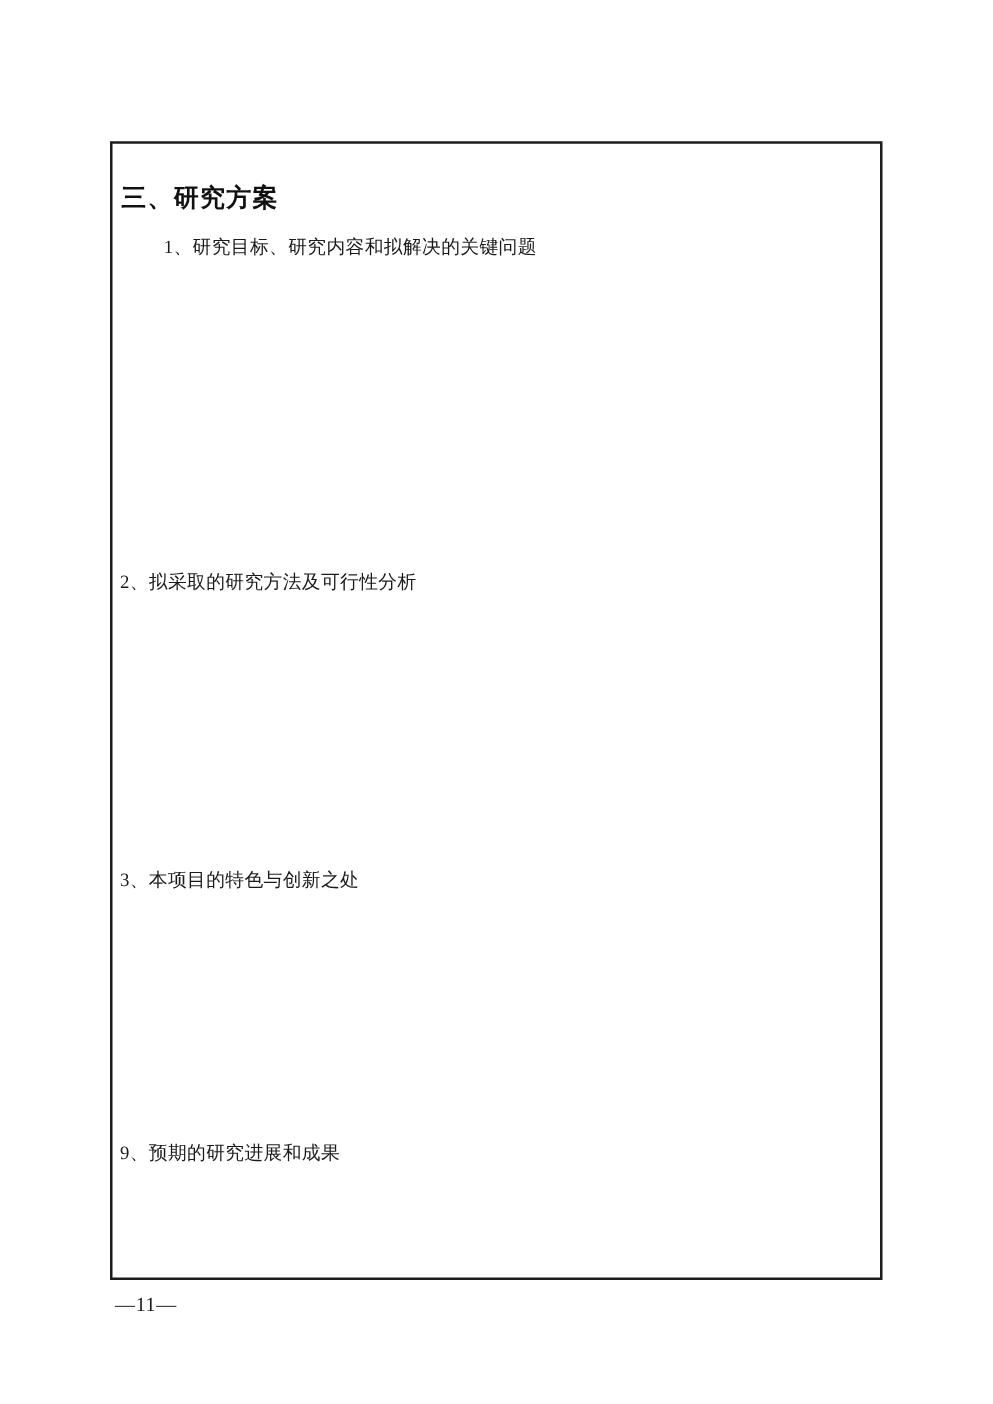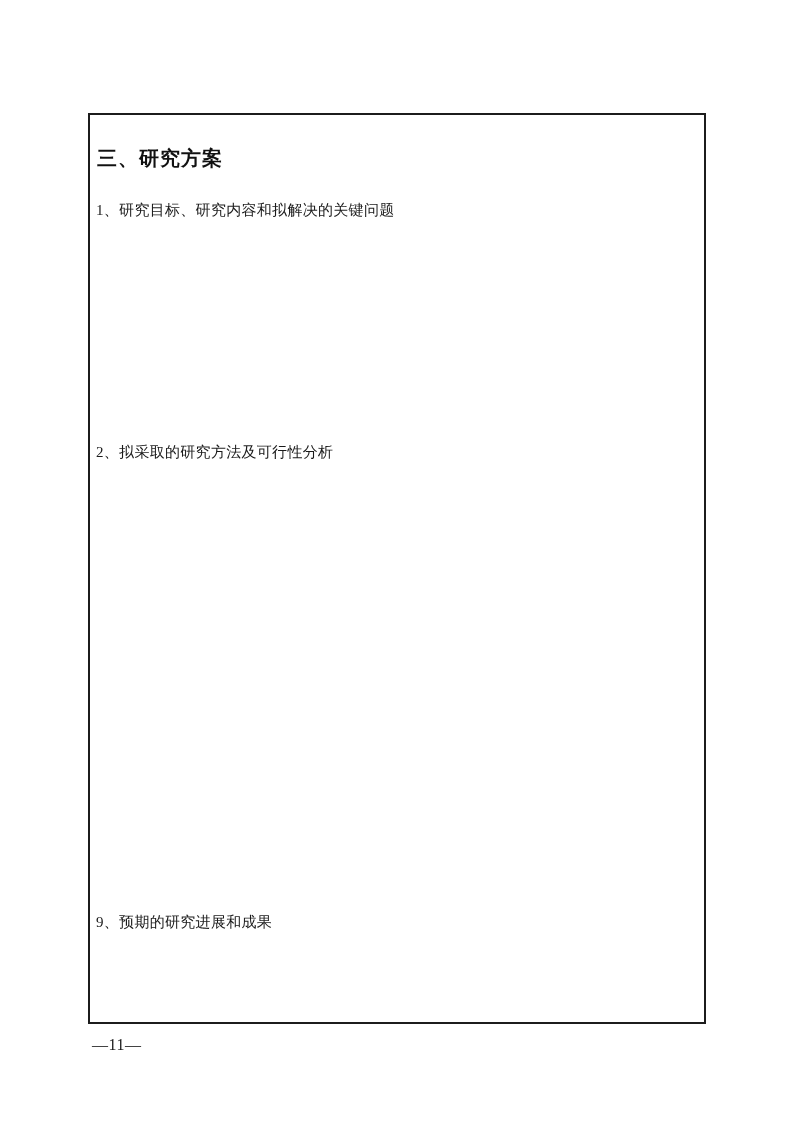--- a/index.html
+++ b/index.html
@@ -39,22 +39,22 @@
     white-space: nowrap;
   }
   .field-label {
     position: absolute;
     left: 6px;
     font-size: 15px;
     letter-spacing: 0.3px;
     color: #1a1a1a;
     white-space: nowrap;
   }
-  .field-label.item-1 { top: 86px; }
-  .field-label.item-2 { top: 328px; }
+  .field-label.item-1 { top: 73px; margin-left: 35px; }
+  .field-label.item-2 { top: 341px; }
   .field-label.item-3 { top: 580px; }
   .field-label.item-4 { top: 798px; }
   .answer-area {
     position: absolute;
     left: 4px;
     right: 4px;
     background: transparent;
   }
   .answer-area.area-1 { top: 104px;  height: 220px; }
   .answer-area.area-2 { top: 353px;  height: 222px; }
@@ -77,20 +77,21 @@
   <div class="form-border">
 
     <div class="section-title">三、研究方案</div>
 
     <div class="field-label item-1">1、研究目标、研究内容和拟解决的关键问题</div>
     <div class="answer-area area-1"></div>
 
     <div class="field-label item-2">2、拟采取的研究方法及可行性分析</div>
     <div class="answer-area area-2"></div>
 
+    <div class="field-label item-3">3、本项目的特色与创新之处</div>
     <div class="answer-area area-3"></div>
 
     <div class="field-label item-4">9、预期的研究进展和成果</div>
     <div class="answer-area area-4"></div>
 
   </div>
 
   <div class="page-footer">—11—</div>
 
 </div>

